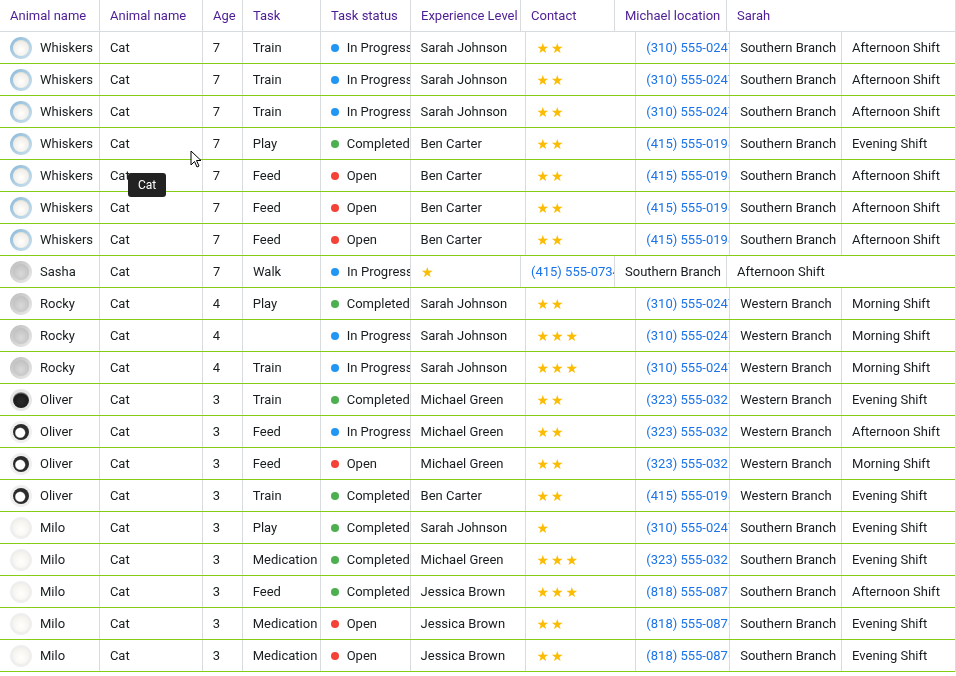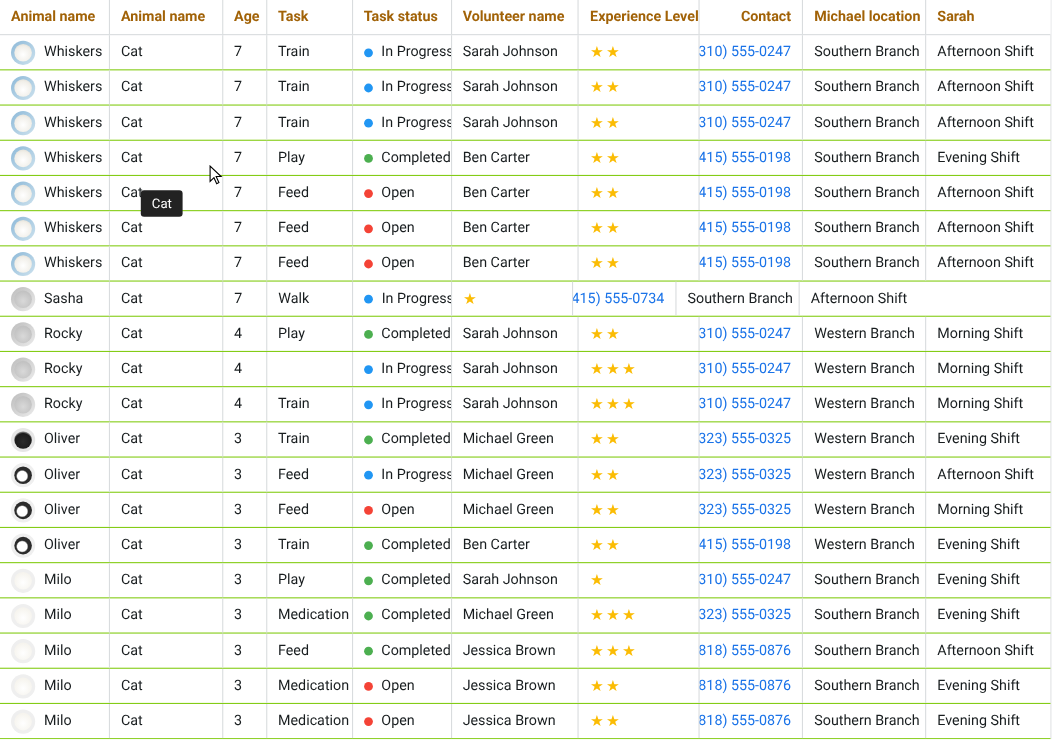--- a/index.html
+++ b/index.html
@@ -1,30 +1,30 @@
 <!DOCTYPE html>
 <html><head>
 <meta charset="utf-8">
 <style>
   *{box-sizing:border-box}
   body{margin:0;font-family:-apple-system,BlinkMacSystemFont,"Segoe UI",Roboto,Arial,sans-serif;font-size:13px;color:#181d1f;background:#fff}
   .grid{width:956px;border-right:1px solid #d9dcde}
   .hdr,.row{display:flex}
   .hdr{background:#fff;border-bottom:1px solid #d9dcde;height:32px}
-  .hdr .cell{font-weight:700;color:#a16207}
+  .hdr .cell{font-weight:400;color:#4c1d95}
   .row{border-bottom:1px solid #84cc16;height:32px}
   .cell{border-right:1px solid #d9dcde;padding:0 10px;display:flex;align-items:center;overflow:hidden;white-space:nowrap}
   .c-name{width:100px}
   .c-type{width:103px}
   .c-age{width:40px;justify-content:flex-start}
   .c-task{width:78px}
   .c-status{width:90px}
   .c-vol{width:116px}
   .c-exp{width:110px}
-  .c-contact{width:94px;justify-content:flex-end}
+  .c-contact{width:94px;justify-content:flex-start}
   .c-loc{width:112px}
   .c-shift{width:113px;border-right:none}
   .avatar{width:22px;height:22px;border-radius:50%;margin-right:8px;flex-shrink:0;background:linear-gradient(135deg,#8db9d8 0%,#cde2ee 100%);position:relative;overflow:hidden}
   .avatar::after{content:"";position:absolute;inset:3px;border-radius:50%;background:radial-gradient(circle at 50% 60%,#fff 0%,#f1efe9 60%,#d7d2c6 100%)}
   .av-grey{background:linear-gradient(135deg,#bcbcbc,#ececec)}
   .av-grey::after{background:radial-gradient(circle at 50% 60%,#d9d9d9 0%,#c2c2c2 70%)}
   .av-dark{background:#e6e6e6}
   .av-dark::after{background:radial-gradient(circle at 50% 60%,#2b2b2b 0%,#1b1b1b 60%,#fff 85%)}
   .av-bw{background:#efefef}
   .av-bw::after{background:radial-gradient(circle at 45% 55%,#fff 0%,#fff 35%,#2b2b2b 45%,#2b2b2b 100%)}
@@ -56,23 +56,20 @@
     </div>
     <div class="cell c-age">
         <span>Age</span>
       </div>
     <div class="cell c-task">
         <span>Task</span>
       </div>
     <div class="cell c-status">
         <span>Task status</span>
       </div>
-    <div class="cell c-vol">
-        <span>Volunteer name</span>
-      </div>
     <div class="cell c-exp">
         <span>Experience Level</span>
       </div>
     <div class="cell c-contact">
         <span>Contact</span>
       </div>
     <div class="cell c-loc">
         <span>Michael location</span>
       </div>
     <div class="cell c-shift">

